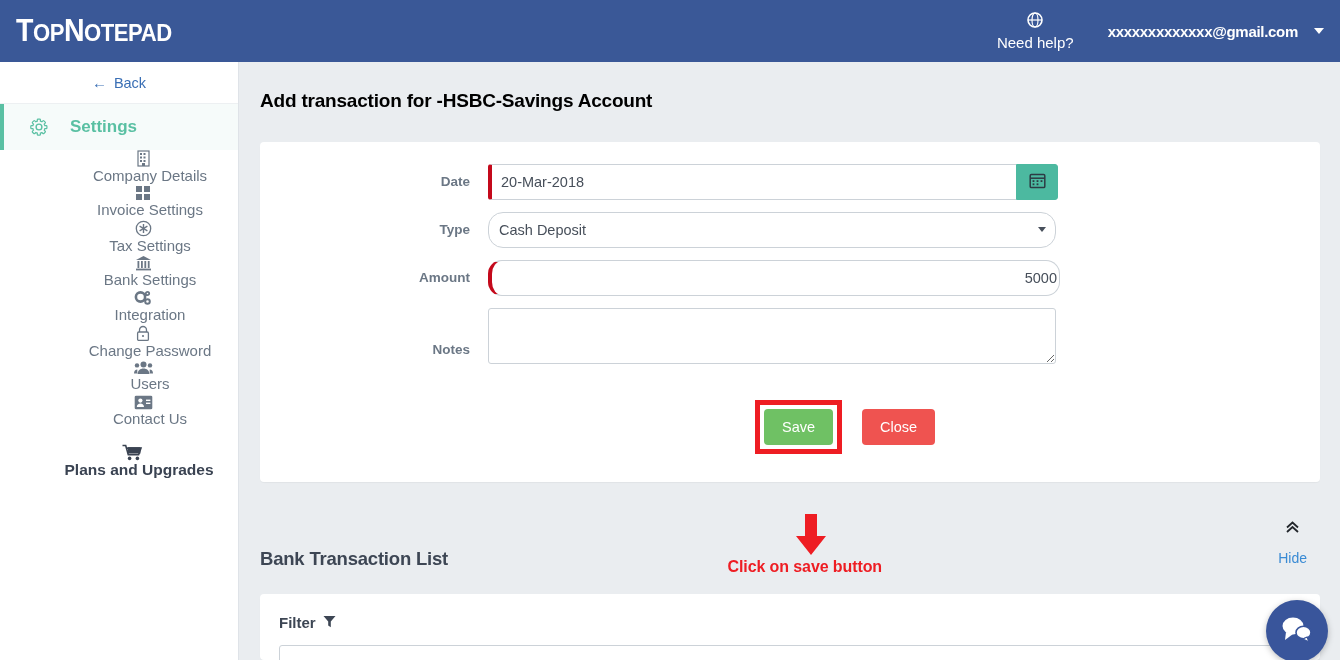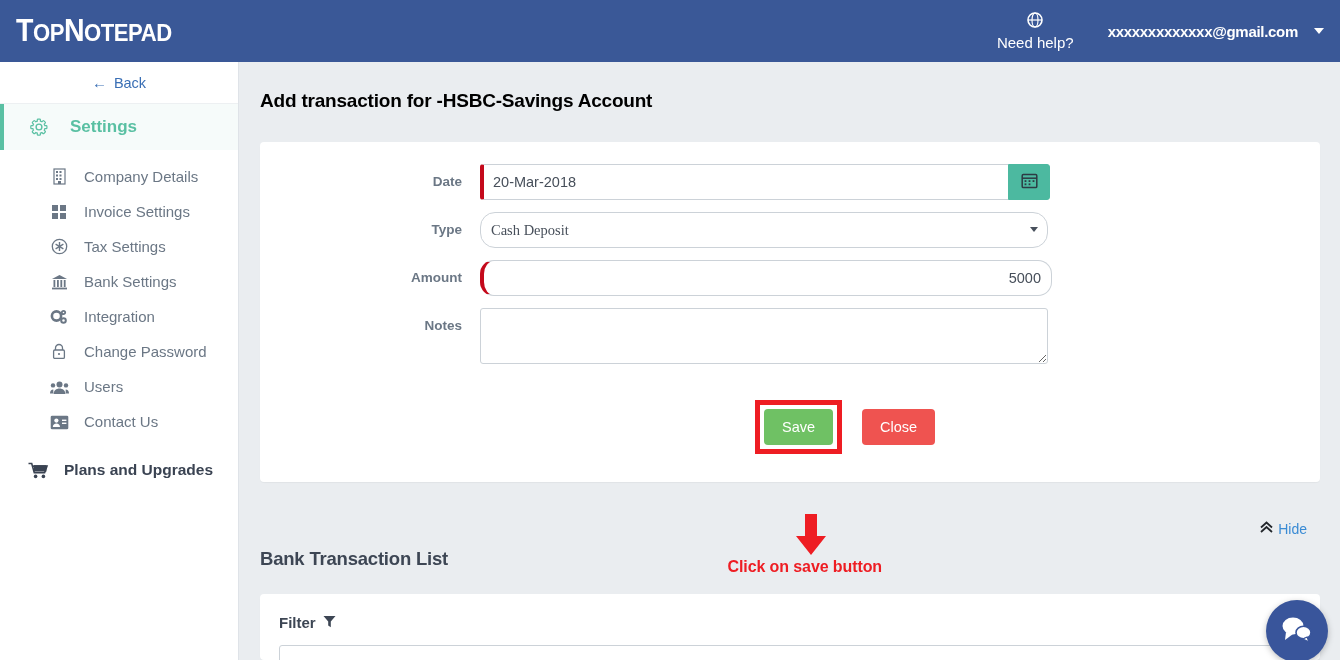--- a/index.html
+++ b/index.html
@@ -90,23 +90,24 @@
     width: 26px; display: flex; justify-content: center; align-items: center;
     color: #5ac0a3;
   }
   .settings-row .lbl {
     margin-left: 18px;
     color: #5ac0a3; font-size: 17px; font-weight: bold;
   }
 
   .nav-item {
     height: 35px;
-    display: flex; align-items: flex-end;
+    display: flex; align-items: center;
     padding-left: 48px;
     cursor: pointer;
+    flex-direction: column;
   }
   .nav-item .ico {
     width: 22px; display: flex; align-items: center; justify-content: center;
     color: #6b7785;
   }
   .nav-item .lbl {
     margin-left: 14px;
     color: #6b7785; font-size: 15px;
   }
   .nav-item.plans {
@@ -131,37 +132,37 @@
 
   .card {
     position: absolute; left: 20px; top: 80px;
     width: 1060px; height: 340px;
     background: #ffffff;
     border-radius: 4px;
     box-shadow: 0 1px 1px rgba(0,0,0,0.04);
   }
 
   .form-row {
-    display: flex; align-items: flex-start;
-    margin-left: 8px;
+    display: flex; align-items: flex-end;
+    margin-left: 16px;
   }
   .form-label {
     width: 212px;
     text-align: right;
     padding-right: 18px;
     font-size: 13.5px; font-weight: bold; color: #6b7785;
     line-height: 36px;
   }
   .form-control-wrap { position: relative; }
 
   .inp {
     width: 568px; height: 36px;
     border: 1px solid #ccd2d8;
     border-radius: 3px;
-    padding: 0 10px;
+    padding: 0 2px;
     font-size: 14.5px;
     color: #474f5a;
     font-family: "Liberation Sans", sans-serif;
     background: #fff;
     outline: none;
   }
   .inp.required { border-left: 4px solid #c4091b; padding-left: 9px; border-radius: 14px; }
   .inp.date { width: 528px; border-radius: 3px 0 0 3px; border-right: none; }
   .inp.amount { width: 572px; text-align: right; }
 
@@ -175,21 +176,21 @@
     cursor: pointer;
   }
 
   .sel {
     width: 568px; height: 36px;
     border: 1px solid #ccd2d8;
     border-radius: 15px;
     padding: 0 26px 0 10px;
     font-size: 14.5px; color: #474f5a;
     background: #ffffff;
-    font-family: Liberation Serif, serif;
+    font-family: Liberation Sans, sans-serif;
     appearance: none; -webkit-appearance: none;
     outline: none;
     line-height: 34px;
     position: relative;
   }
   .sel-caret {
     position: absolute; right: 10px; top: 15px;
     width: 0; height: 0;
     border-left: 4px solid transparent;
     border-right: 4px solid transparent;
@@ -240,22 +241,23 @@
   .annot-text {
     position: absolute; left: 258px; top: 496px;
     width: 384px; text-align: right;
     color: #ee1d23; font-size: 16px; font-weight: bold;
     letter-spacing: -0.1px;
   }
 
   
   .hide-link {
     position: absolute; right: 33px; top: 458px;
-    display: flex; align-items: center; gap: 5px;
-    cursor: pointer;
+    display: flex; align-items: center; gap: 12px;
+    cursor: pointer;
+    flex-direction: column;
   }
   .hide-label { color: #3a8bd4; font-size: 14px; }
 
   .list-title {
     position: absolute; left: 20px; top: 486px;
     font-size: 18.5px; color: #3d4654; font-weight: bold;
     letter-spacing: -0.2px;
   }
 
   .filter-card {

